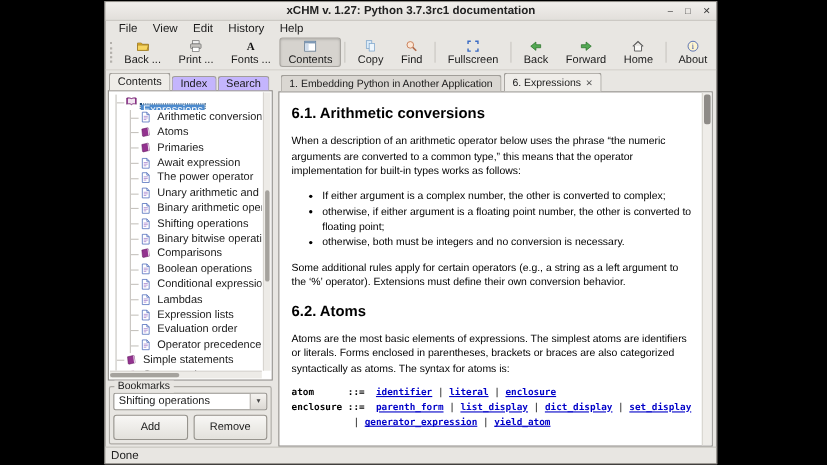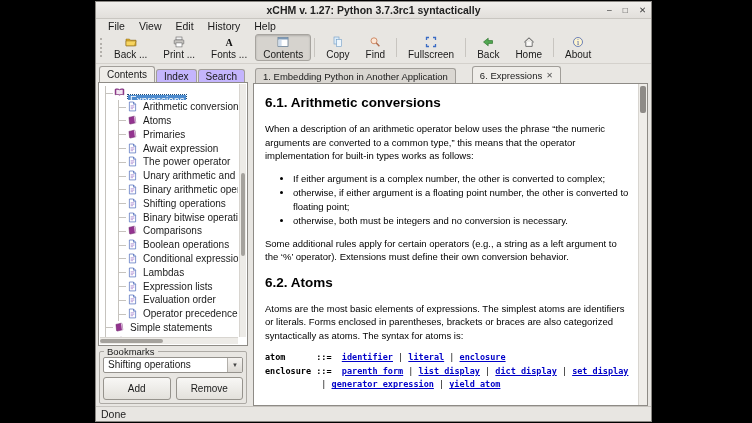--- a/index.html
+++ b/index.html
@@ -63,21 +63,21 @@
   .combo-btn { width:15px; flex:none; background:linear-gradient(#f5f3f0,#dcd9d4); border-left:1px solid #b2afaa;
     display:flex; align-items:center; justify-content:center; font-size:6px; color:#444; }
   .bm-buttons { display:flex; gap:5px; }
   .btn { flex:1; height:23px; border:1px solid #96938d; border-radius:3px; background:linear-gradient(#f8f7f5,#e3e1dc);
     font-size:10px; display:flex; align-items:center; justify-content:center; }
   .splitter { width:5px; flex:none; }
   
   .right-panel { flex:1; display:flex; flex-direction:column; min-width:0; }
   .doc-tabs { display:flex; height:18px; flex:none; align-items:flex-end; padding-left:2px; position:relative; z-index:2; }
   .doc-tab { border:1px solid #a19e99; border-bottom:none; border-radius:3px 3px 0 0; background:#dad7d2;
-    font-size:9.5px; padding:0 7px; height:15px; margin-right:16px; white-space:nowrap; display:flex; align-items:center; gap:4px; }
+    font-size:9.5px; padding:0 7px; height:15px; margin-right:2px; white-space:nowrap; display:flex; align-items:center; gap:4px; }
   .doc-tab.active { background:#efede9; height:17px; }
   .close-x { font-size:8px; color:#555; }
   .content-box { flex:1; border:1px solid #8e8b86; background:#fff; position:relative; overflow:hidden; min-height:0; }
   .content { position:absolute; left:1px; top:1px; bottom:1px; right:10px; padding:4px 6px 0 10px; overflow:hidden;
     font-size:9.5px; line-height:1.42; color:#000; }
   .content h1 { font-size:13.5px; margin:4px 0 10px; font-weight:bold; }
   .content p { margin:0 0 9px; }
   .content ul { margin:0 0 9px; padding-left:28px; }
   .content li { margin:1px 0; }
   pre.grammar { font-family:"DejaVu Sans Mono", monospace; font-size:8.5px; line-height:1.6; margin:2px 0 12px; }
@@ -89,21 +89,21 @@
   .statusbar { height:15px; flex:none; border-top:1px solid #c6c3be; display:flex; align-items:center;
     padding-left:5px; font-size:10.5px; color:#222; background:#e8e6e2; }
 </style>
 </head>
 <body>
 
 <div class="screen">
   <div class="window">
 
     <div class="titlebar">
-      <span class="title">xCHM v. 1.27: Python 3.7.3rc1 syntactically</span>
+      <span class="title">xCHM v. 1.27: Python 3.7.3rc1 documentation</span>
       <span class="win-controls" id="win-controls">
           <span class="win-btn">–</span>
           <span class="win-btn">□</span>
           <span class="win-btn">✕</span>
         </span>
     </div>
 
     <div class="menubar" id="menubar">
         <span class="menu-item">File</span>
         <span class="menu-item">View</span>
@@ -180,20 +180,28 @@
           <span class="tlabel">Fullscreen</span>
         </div>
         <div class="tsep"></div>
         <div class="tbtn">
           <span class="ticon">
             <svg viewBox="0 0 12 12">
               <path d="M10.5 4.6H6.2V2.2L1.5 6l4.7 3.8V7.4h4.3z" fill="#53a853" stroke="#1d681d" stroke-width=".6"></path>
             </svg>
           </span>
           <span class="tlabel">Back</span>
+        </div>
+        <div class="tbtn">
+          <span class="ticon">
+            <svg viewBox="0 0 12 12">
+              <path d="M1.5 4.6h4.3V2.2L10.5 6 5.8 9.8V7.4H1.5z" fill="#53a853" stroke="#1d681d" stroke-width=".6"></path>
+            </svg>
+          </span>
+          <span class="tlabel">Forward</span>
         </div>
         <div class="tbtn">
           <span class="ticon">
             <svg viewBox="0 0 12 12">
               <path d="M1.3 6.2 6 1.8l4.7 4.4" fill="none" stroke="#555" stroke-width="1"></path>
               <path d="M2.8 5.8v4.6h6.4V5.8" fill="#faf9f7" stroke="#555" stroke-width=".8"></path>
             </svg>
           </span>
           <span class="tlabel">Home</span>
         </div>

